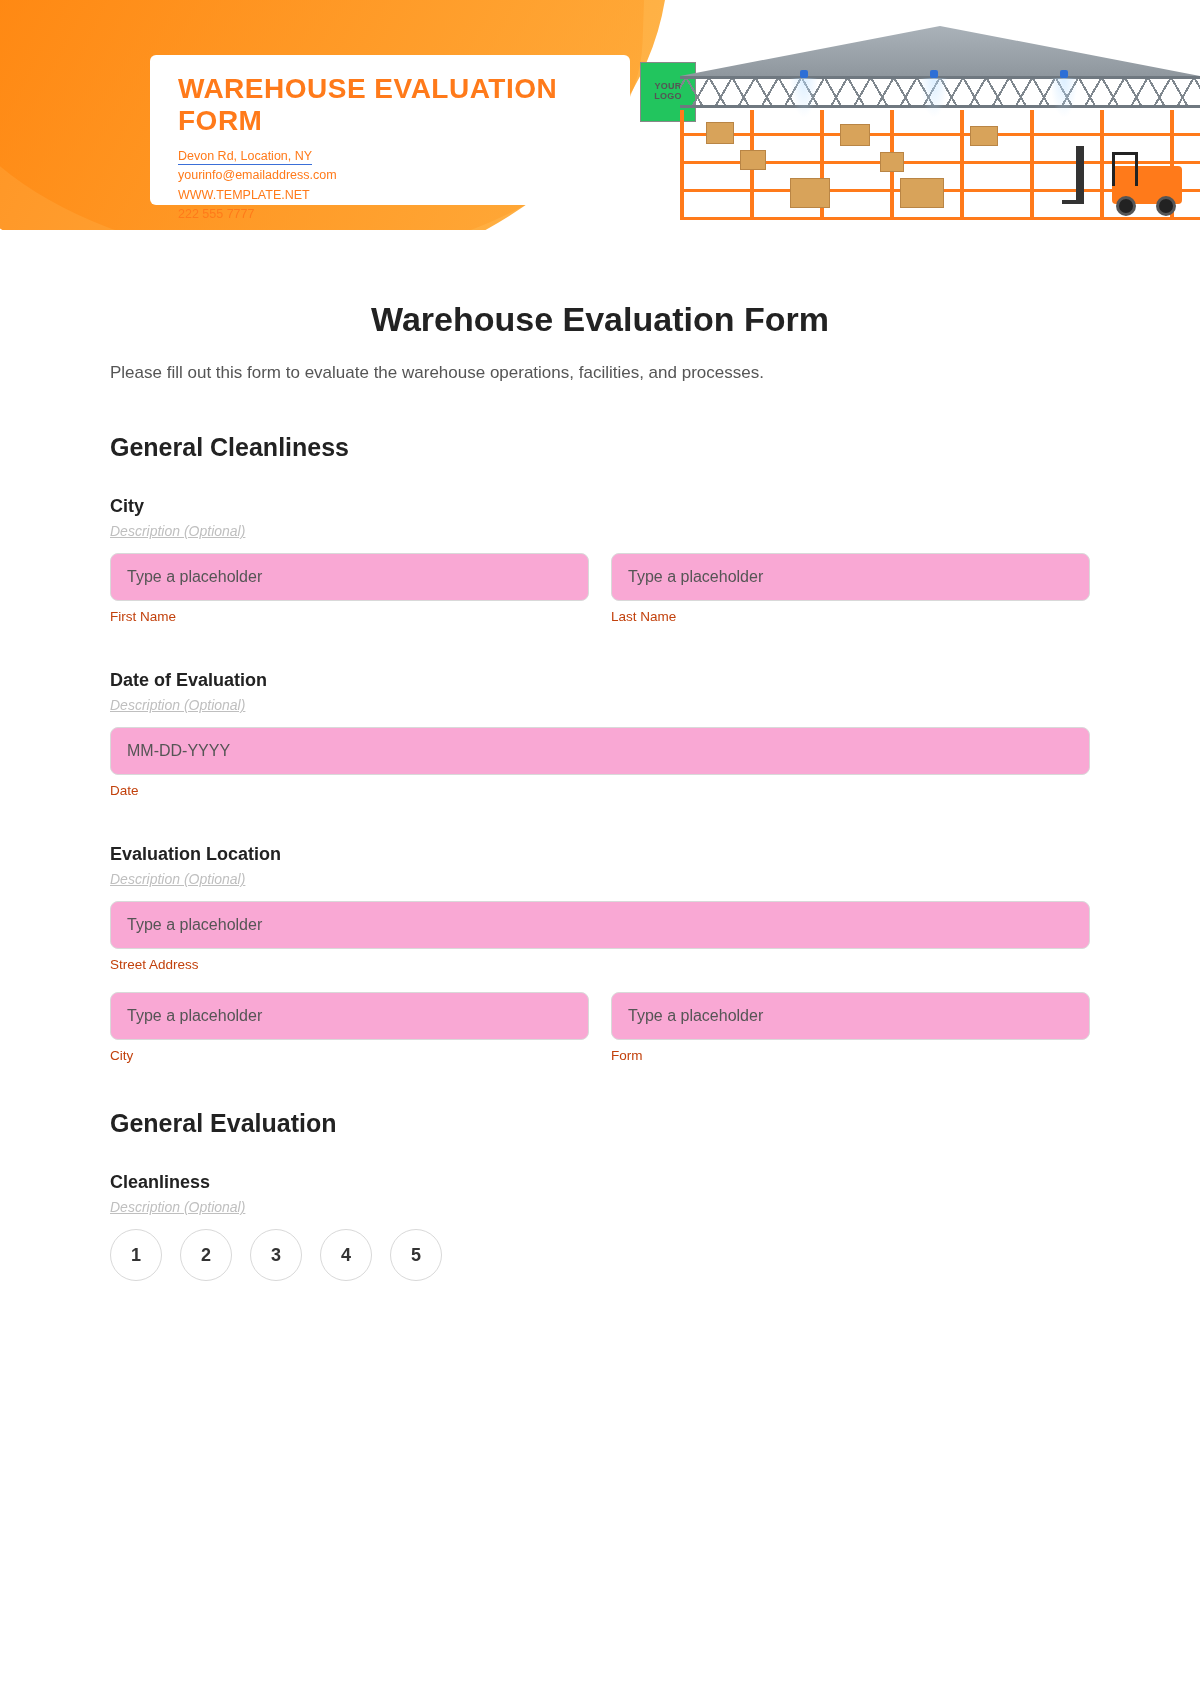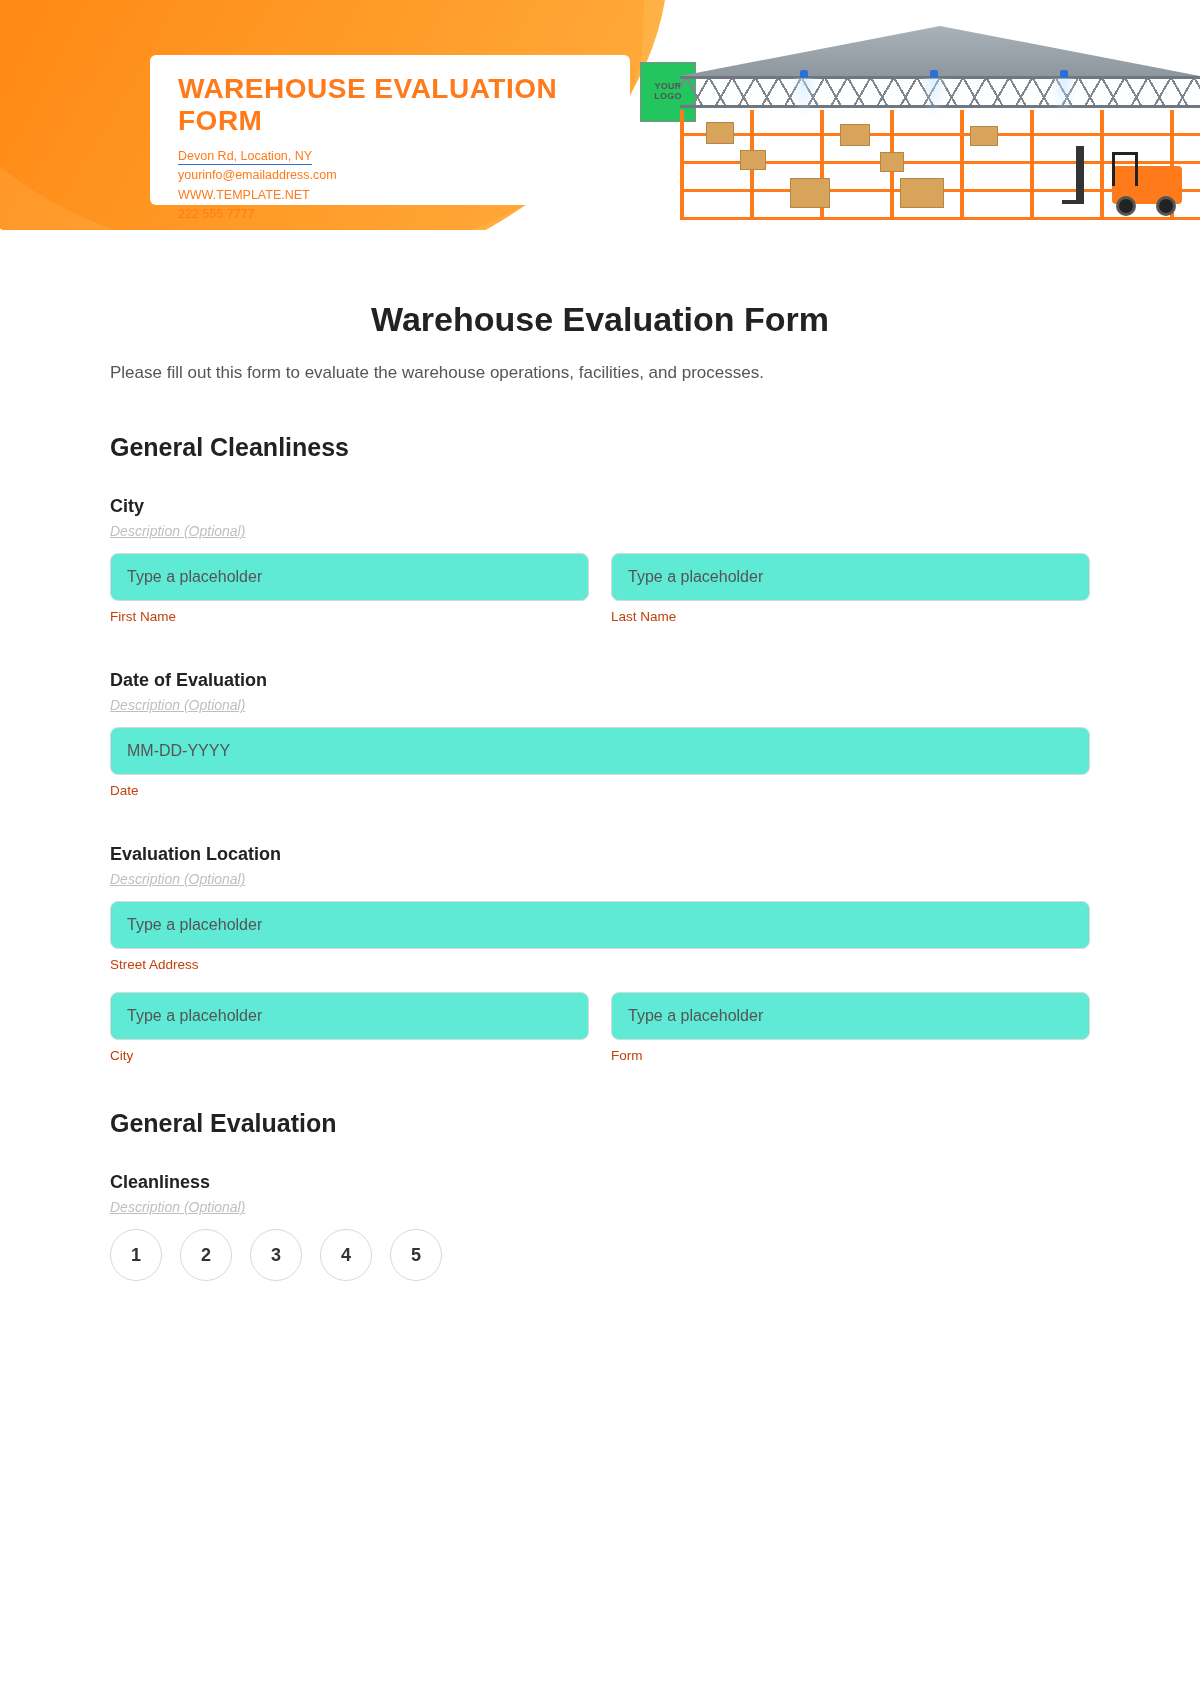--- a/index.html
+++ b/index.html
@@ -147,21 +147,21 @@
   .row { display: flex; gap: 22px; }
   .col { flex: 1; }
   .input {
     width: 100%;
     height: 48px;
     border: 1px solid #d9d9d9;
     border-radius: 8px;
     padding: 0 16px;
     font-size: 16px;
     color: #555;
-    background: #5eead4;
+    background: #f9a8d4;
     display: flex; align-items: center;
   }
   .sublabel {
     font-size: 13.5px;
     color: #c2410c;
     margin-top: 8px;
   }
   .subrow { margin-bottom: 20px; }
   .rating { display: flex; gap: 18px; margin-top: 4px; }
   .rating .opt {

